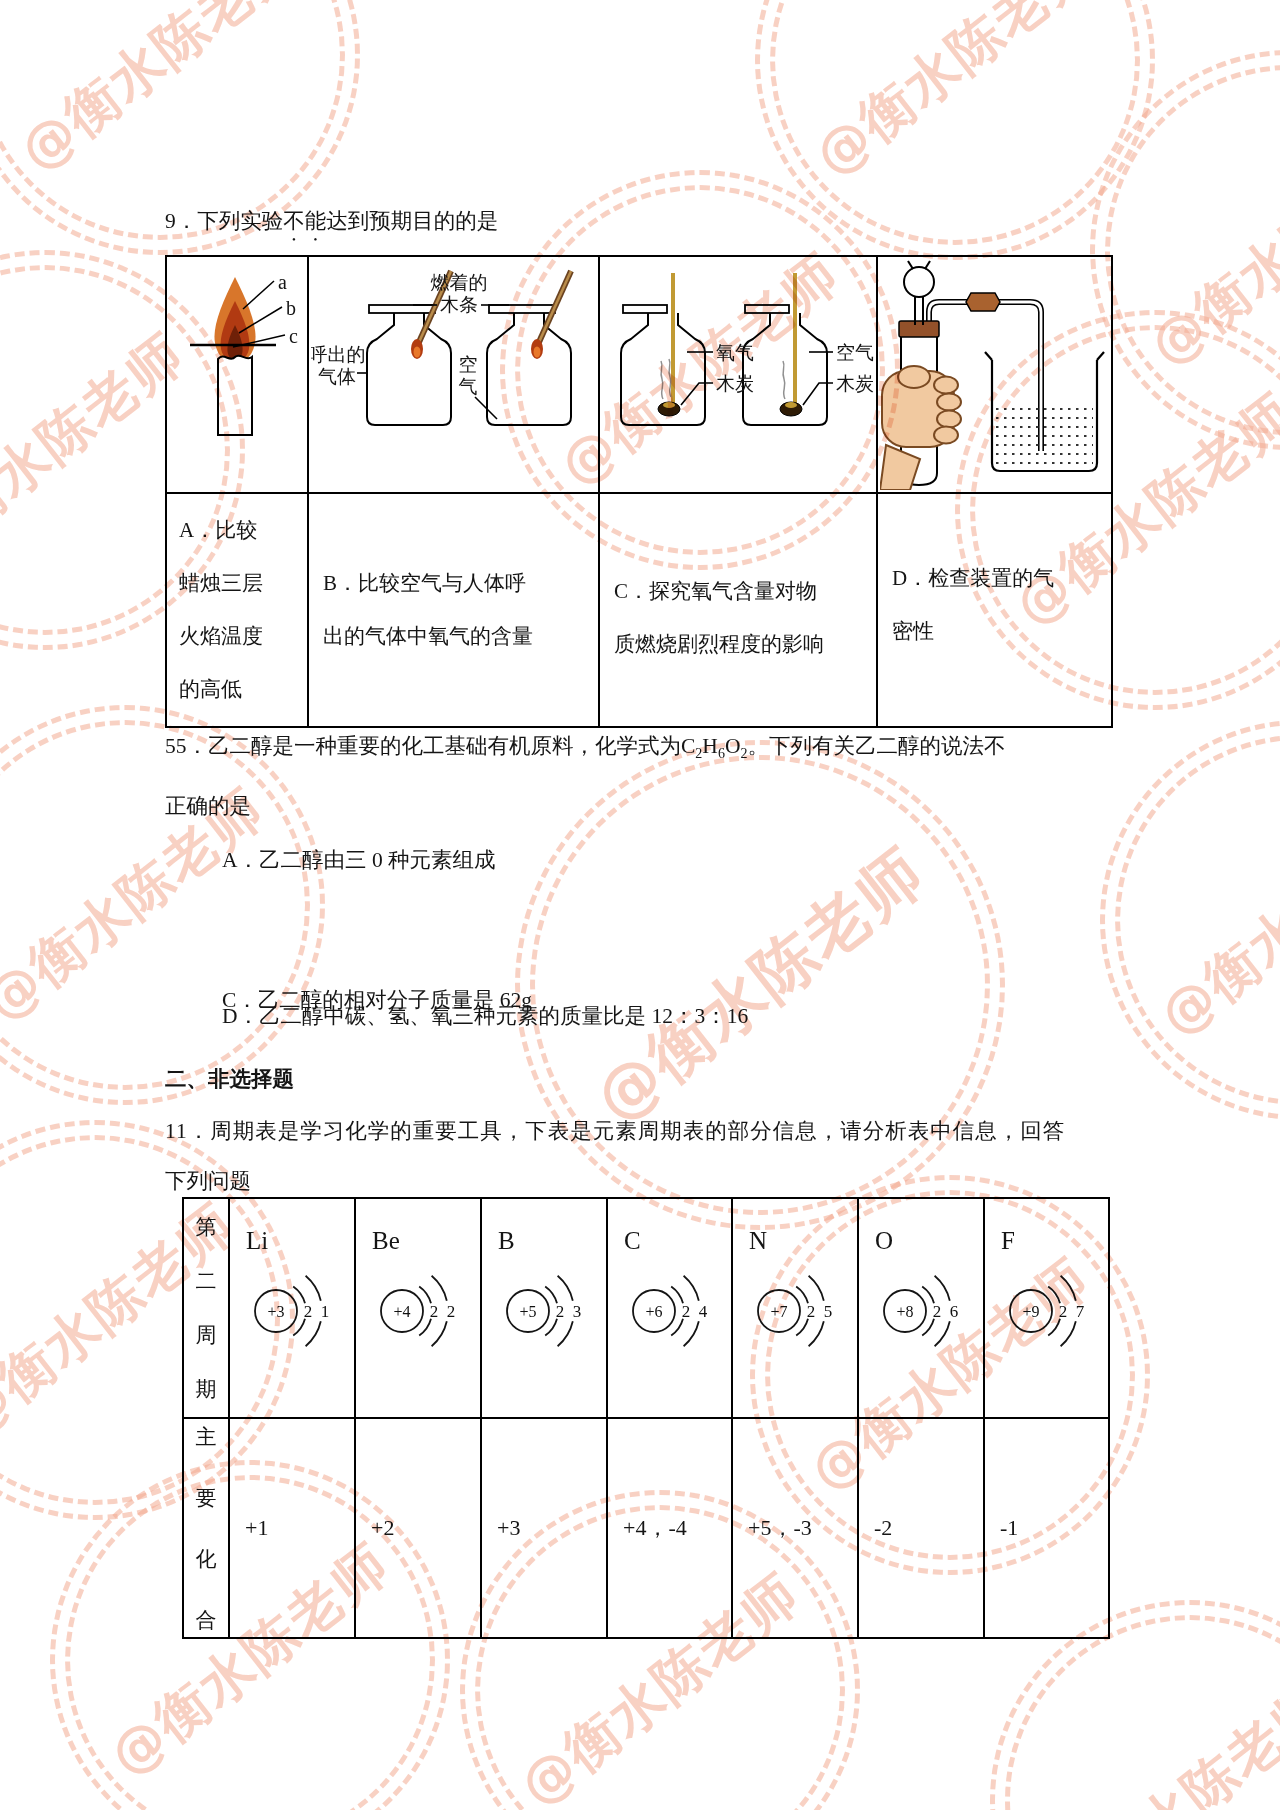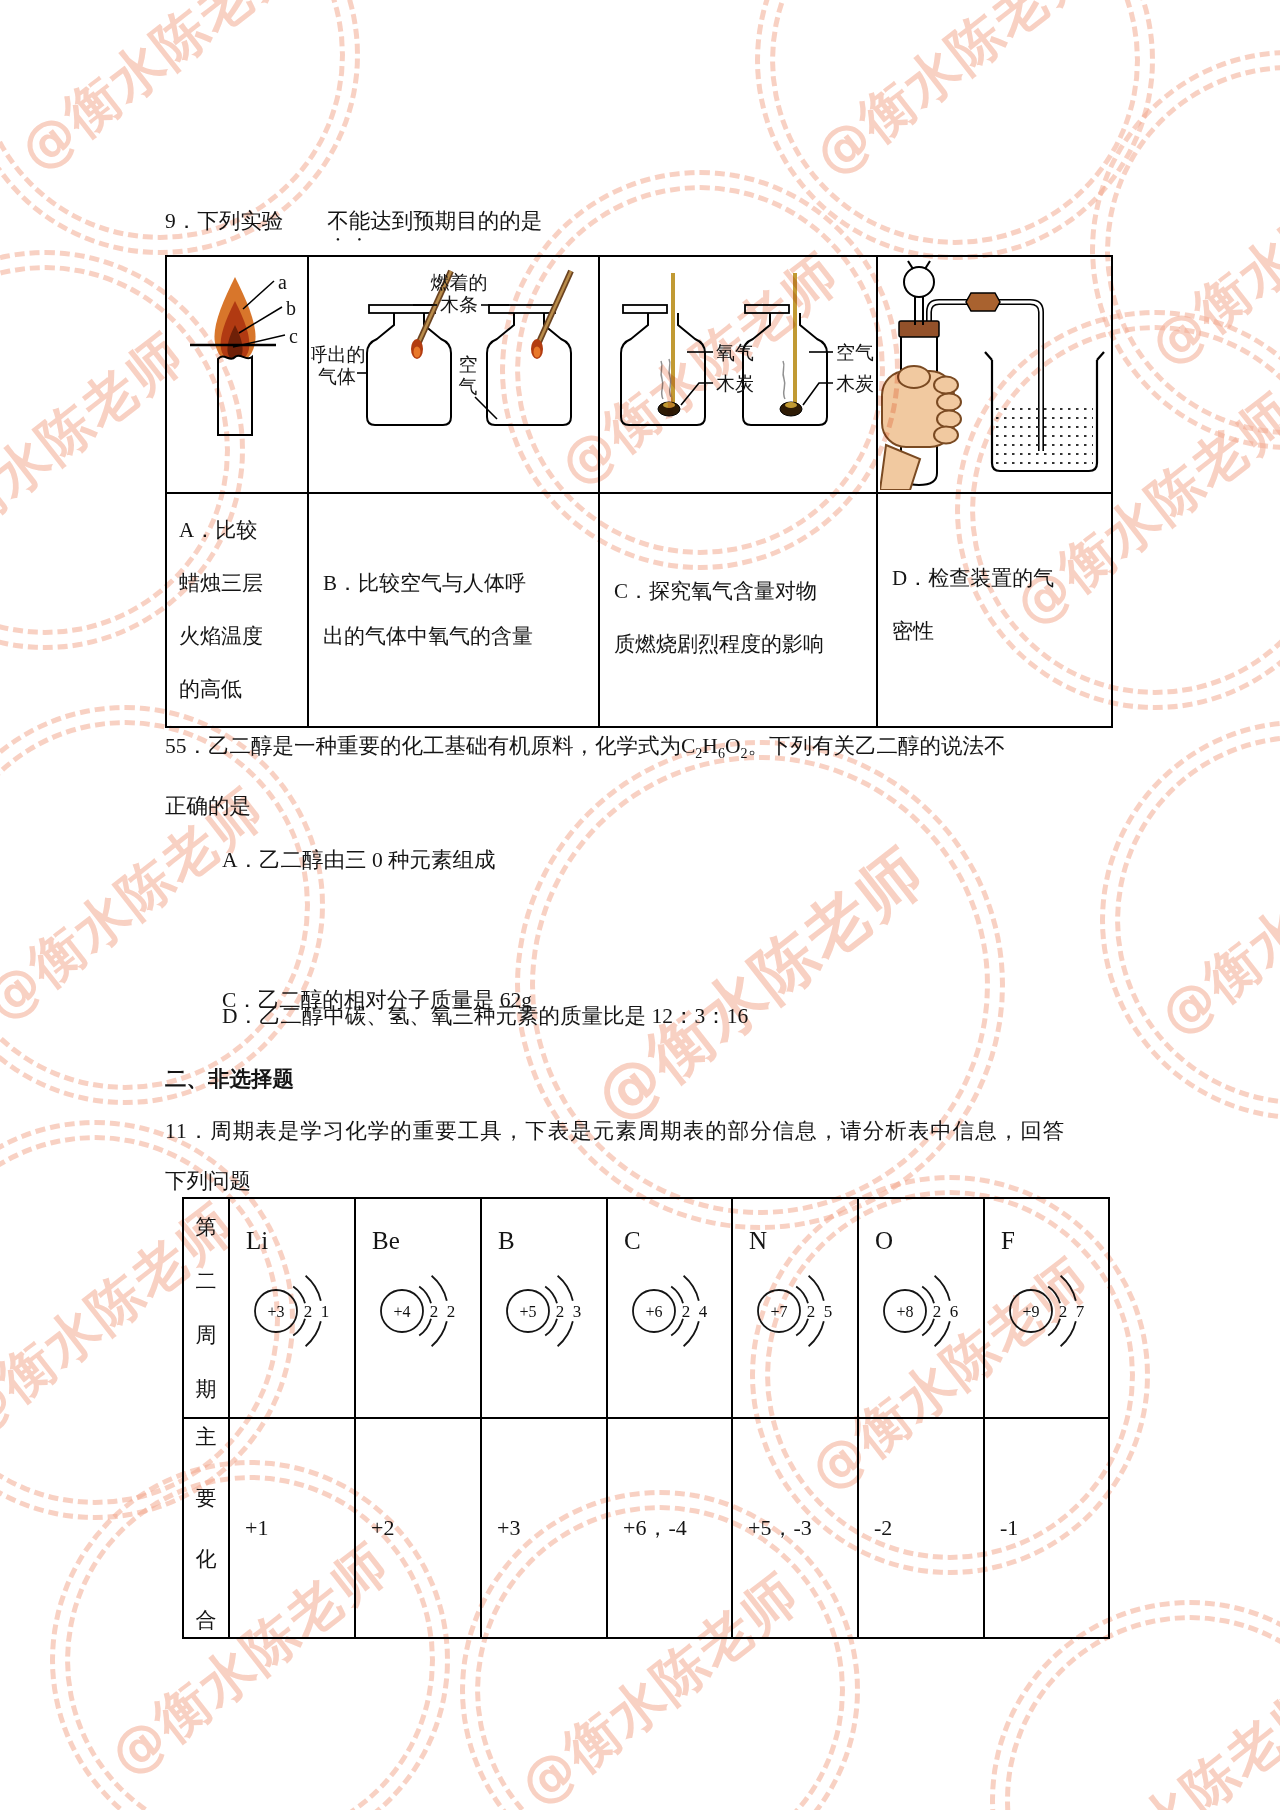--- a/index.html
+++ b/index.html
@@ -27,21 +27,21 @@
     font-weight:bold;font-size:54px;letter-spacing:2px;
   }
   .wm.big{width:490px;height:490px;}
   .wm.big .wt{font-size:64px;}
 
   
   .line{position:absolute;white-space:nowrap;font-size:21.5px;z-index:2;}
   .bold{font-weight:bold;}
   .emph{
     -webkit-text-emphasis:filled dot #151515;text-emphasis:filled dot #151515;
-    -webkit-text-emphasis-position:under left;text-emphasis-position:under left;margin-left:44px;
+    -webkit-text-emphasis-position:under left;text-emphasis-position:under left;
   }
   sub{font-size:14px;line-height:0;}
 
   
   table{border-collapse:collapse;position:absolute;table-layout:fixed;background:transparent;z-index:2;}
   td{border:2px solid #000;padding:0;}
 
   .t1{left:165px;top:255px;width:946px;}
   .t1 .dia{height:235px;vertical-align:middle;text-align:center;}
   .t1 .opt{height:216px;vertical-align:middle;font-size:21px;line-height:53px;white-space:normal;}
@@ -412,21 +412,21 @@
         <div class="vstack g2">
               <span>主</span>
               <span>要</span>
               <span>化</span>
               <span>合</span>
             </div>
       </td>
       <td class="val">+1</td>
       <td class="val">+2</td>
       <td class="val">+3</td>
-      <td class="val">+6，-4</td>
+      <td class="val">+4，-4</td>
       <td class="val">+5，-3</td>
       <td class="val">-2</td>
       <td class="val">-1</td>
     </tr>
   </tbody>
     </table>
 
 </div>
 
 </body></html>

